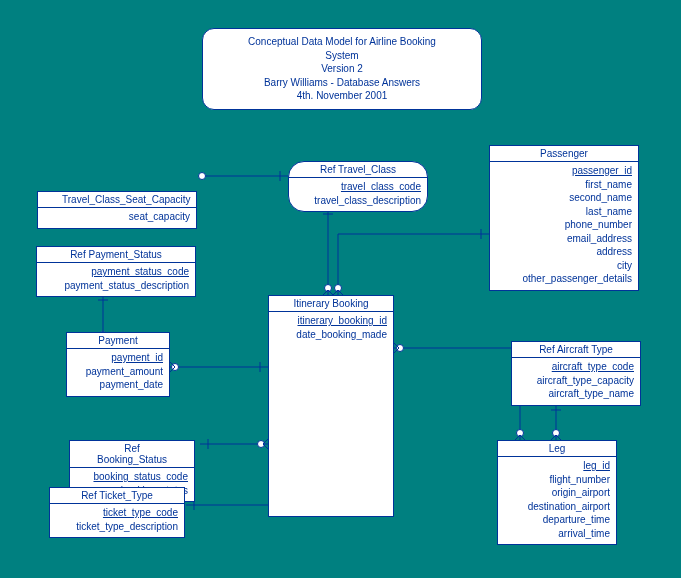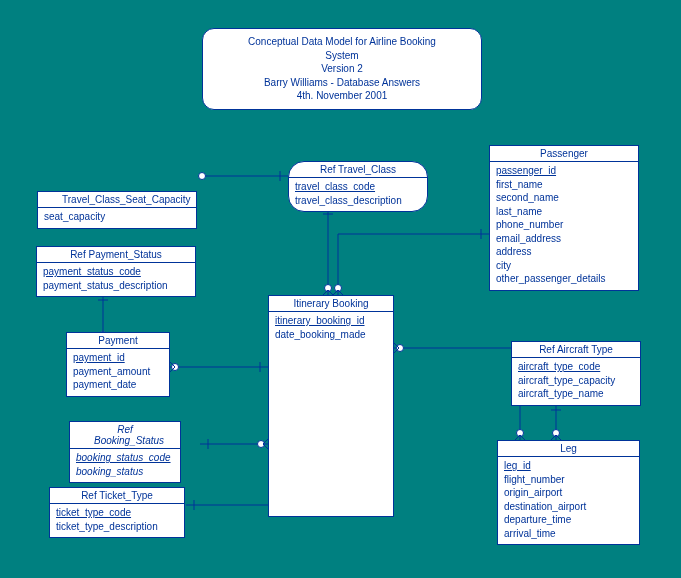--- a/index.html
+++ b/index.html
@@ -33,20 +33,21 @@
   .entity .hdr {
     text-align: center;
     border-bottom: 1px solid #003399;
     padding: 2px 24px;
     font-size: 10px;
   }
   .entity .body {
     padding: 2px 6px 4px 6px;
     font-size: 10px;
     line-height: 1.35;
+    text-align: right;
   }
   .entity .attr { white-space: nowrap; }
   .entity .pk { text-decoration: underline; }
   svg.wires {
     position: absolute;
     left: 0; top: 0;
     width: 681px;
     height: 578px;
     pointer-events: none;
   }
@@ -180,29 +181,29 @@
 
 <div class="entity" style="left:66px; top:332px; width:104px;">
   <div class="hdr">Payment</div>
   <div class="body">
     <div class="attr pk">payment_id</div>
     <div class="attr">payment_amount</div>
     <div class="attr">payment_date</div>
   </div>
 </div>
 
-<div class="entity" style="left:69px; top:421px; width:112px;font-style:italic;">
+<div class="entity" style="left:69px; top:440px; width:126px;">
   <div class="hdr">Ref Booking_Status</div>
   <div class="body">
     <div class="attr pk">booking_status_code</div>
     <div class="attr">booking_status</div>
   </div>
 </div>
 
-<div class="entity" style="left:497px; top:440px; width:143px;">
+<div class="entity" style="left:497px; top:440px; width:120px;">
   <div class="hdr">Leg</div>
   <div class="body">
     <div class="attr pk">leg_id</div>
     <div class="attr">flight_number</div>
     <div class="attr">origin_airport</div>
     <div class="attr">destination_airport</div>
     <div class="attr">departure_time</div>
     <div class="attr">arrival_time</div>
   </div>
 </div>

